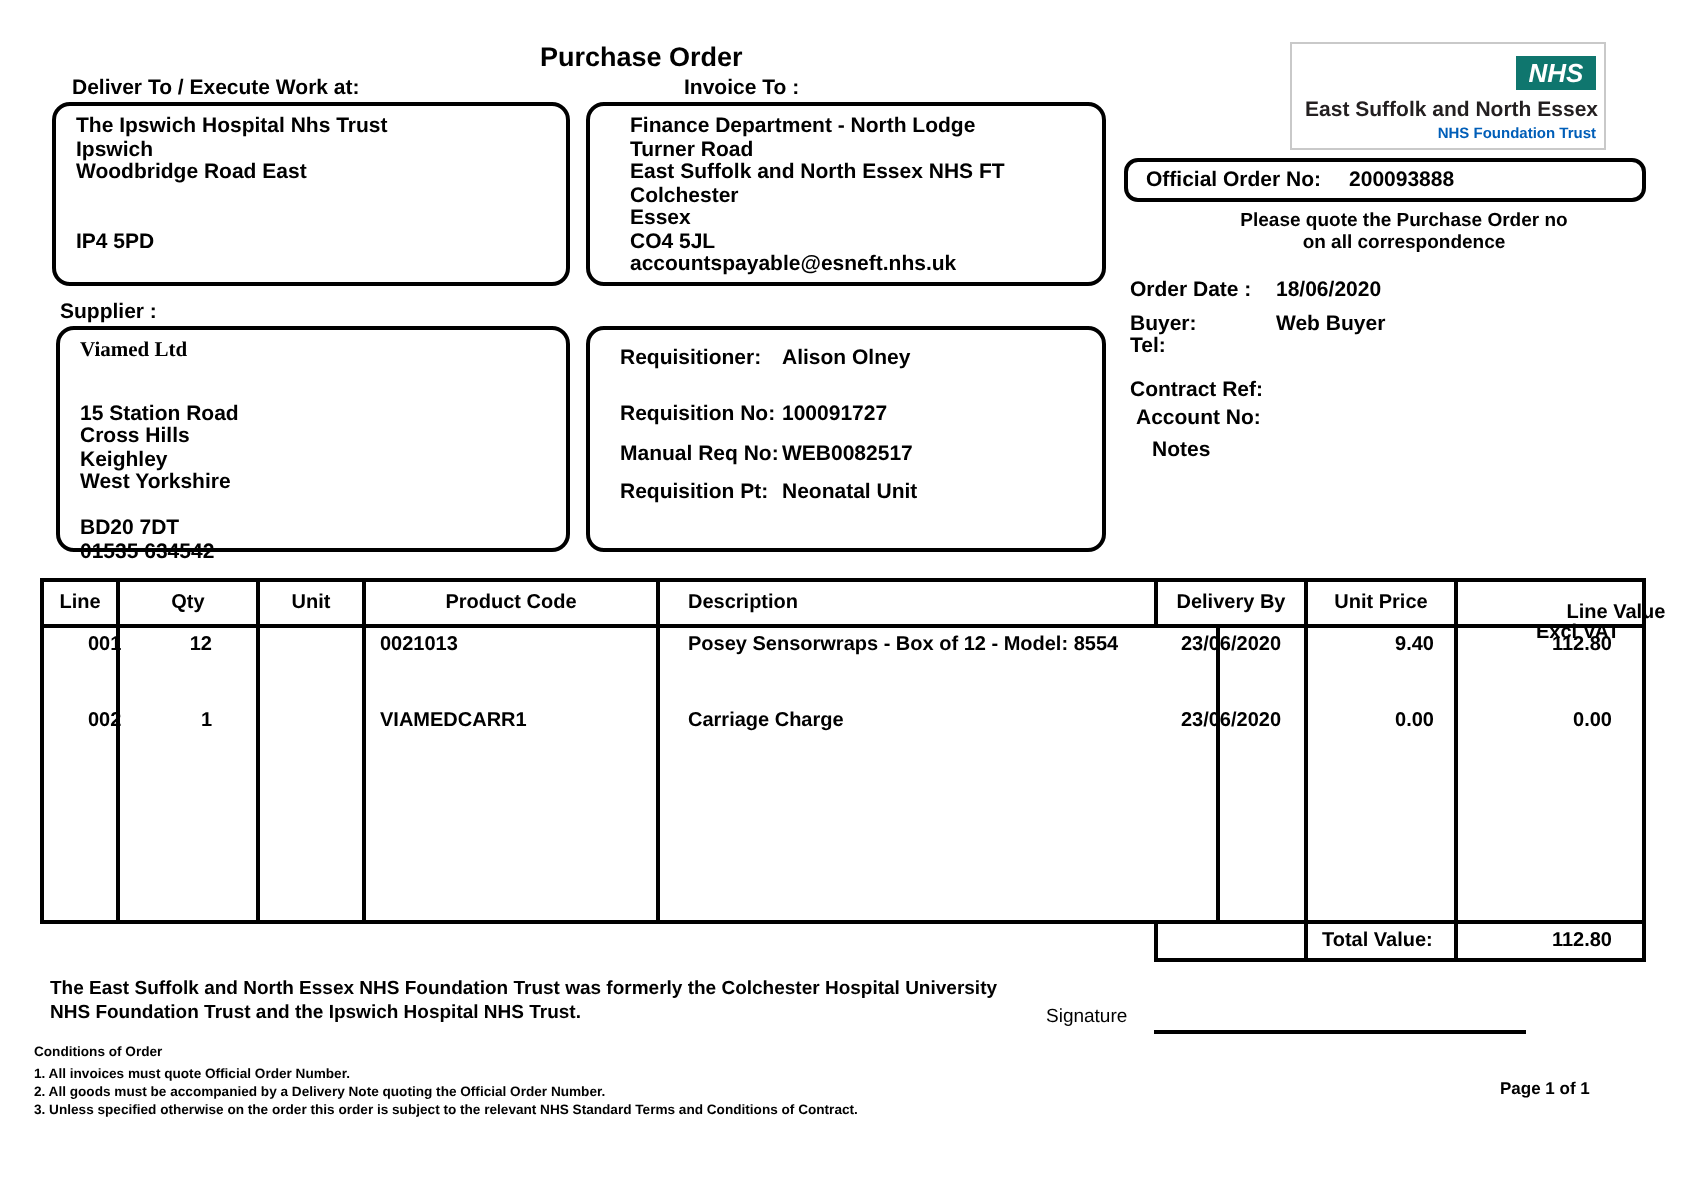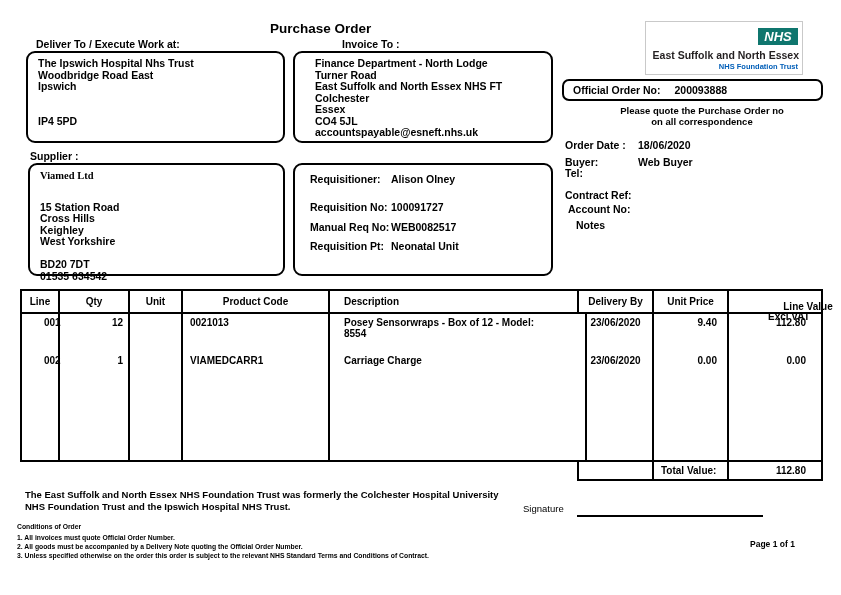--- a/index.html
+++ b/index.html
@@ -34,21 +34,21 @@
   .th{position:absolute;top:0;height:21px;border-right:2px solid #000;box-sizing:border-box;
       font-size:10px;font-weight:700;padding-top:5px;text-align:center;}
   .th.last{border-right:none;}
   .thead-line{position:absolute;left:0;right:0;top:21px;height:2px;background:#000;}
   .bcol{position:absolute;top:23px;bottom:0;border-right:2px solid #000;box-sizing:border-box;}
   .bcol.last{border-right:none;}
   .cell{position:absolute;left:0;right:0;font-size:10px;font-weight:700;line-height:11px;}
   .r1{top:3px;} .r2{top:41px;}
   .al6{text-align:left;padding-left:22px;} .al7{text-align:left;padding-left:7px;}
   .desc-pad{text-align:left;padding-left:14px;padding-right:35px;}
-  .ar7{text-align:right;padding-right:5px;} .ar10{text-align:right;padding-right:10px;}
+  .ar7{text-align:right;padding-right:22px;} .ar10{text-align:right;padding-right:10px;}
   .ar15{text-align:right;padding-right:15px;} .ac{text-align:center;}
   .lv1{font-size:10px;line-height:10px;margin-top:-3px;text-align:center;}
   .lv2{font-size:10px;line-height:10px;text-align:left;padding-right:14px;}
   .total-row{position:absolute;left:577px;top:462px;width:246px;height:19px;border:2px solid #000;border-top:none;box-sizing:border-box;}
   .tcell{position:absolute;top:0;bottom:0;font-size:10px;font-weight:700;padding-top:3px;box-sizing:border-box;}
 
   
   .trust-note{position:absolute;left:25px;top:489px;font-size:9.5px;font-weight:700;line-height:11.5px;white-space:nowrap;}
   .signature-lbl{position:absolute;left:523px;top:503px;font-size:9.5px;}
   .signature-line{position:absolute;left:577px;top:515px;width:186px;height:2px;background:#000;}
@@ -65,22 +65,22 @@
 
   <div class="logo-wrap">
     <div class="nhs-box">NHS</div>
     <div class="nhs-org">East Suffolk and North Essex</div>
     <div class="nhs-sub">NHS Foundation Trust</div>
   </div>
 
   <div class="lbl" style="left:36px;top:38px;">Deliver To / Execute Work at:</div>
   <div class="box addr" style="left:26px;top:51px;width:259px;height:92px;">
     <div class="addr-line">The Ipswich Hospital Nhs Trust</div>
+    <div class="addr-line">Ipswich</div>
     <div class="addr-line">Woodbridge Road East</div>
-    <div class="addr-line">Ipswich</div>
     <div class="addr-line"></div>
     <div class="addr-line"></div>
     <div class="addr-line">IP4 5PD</div>
   </div>
 
   <div class="lbl" style="left:302px;top:38px;padding-left:40px;">Invoice To :</div>
   <div class="box addr inv-addr" style="left:293px;top:51px;width:260px;height:92px;">
     <div class="addr-line">Finance Department - North Lodge</div>
     <div class="addr-line">Turner Road</div>
     <div class="addr-line">East Suffolk and North Essex NHS FT</div>
@@ -154,21 +154,21 @@
       <div class="cell r2 ar7">1</div>
     </div>
     <div class="bcol" style="left:108px;width:53px;">
       <div class="cell r1 ac"></div>
       <div class="cell r2 ac"></div>
     </div>
     <div class="bcol" style="left:161px;width:147px;">
       <div class="cell r1 al7">0021013</div>
       <div class="cell r2 al7">VIAMEDCARR1</div>
     </div>
-    <div class="bcol" style="left:308px;width:257px;">
+    <div class="bcol" style="left:308px;width:280px;">
       <div class="cell r1 desc-pad">Posey Sensorwraps - Box of 12 - Model: 8554</div>
       <div class="cell r2 desc-pad">Carriage Charge</div>
     </div>
     <div class="bcol" style="left:557px;width:75px;">
       <div class="cell r1 ac">23/06/2020</div>
       <div class="cell r2 ac">23/06/2020</div>
     </div>
     <div class="bcol" style="left:632px;width:75px;">
       <div class="cell r1 ar10">9.40</div>
       <div class="cell r2 ar10">0.00</div>

